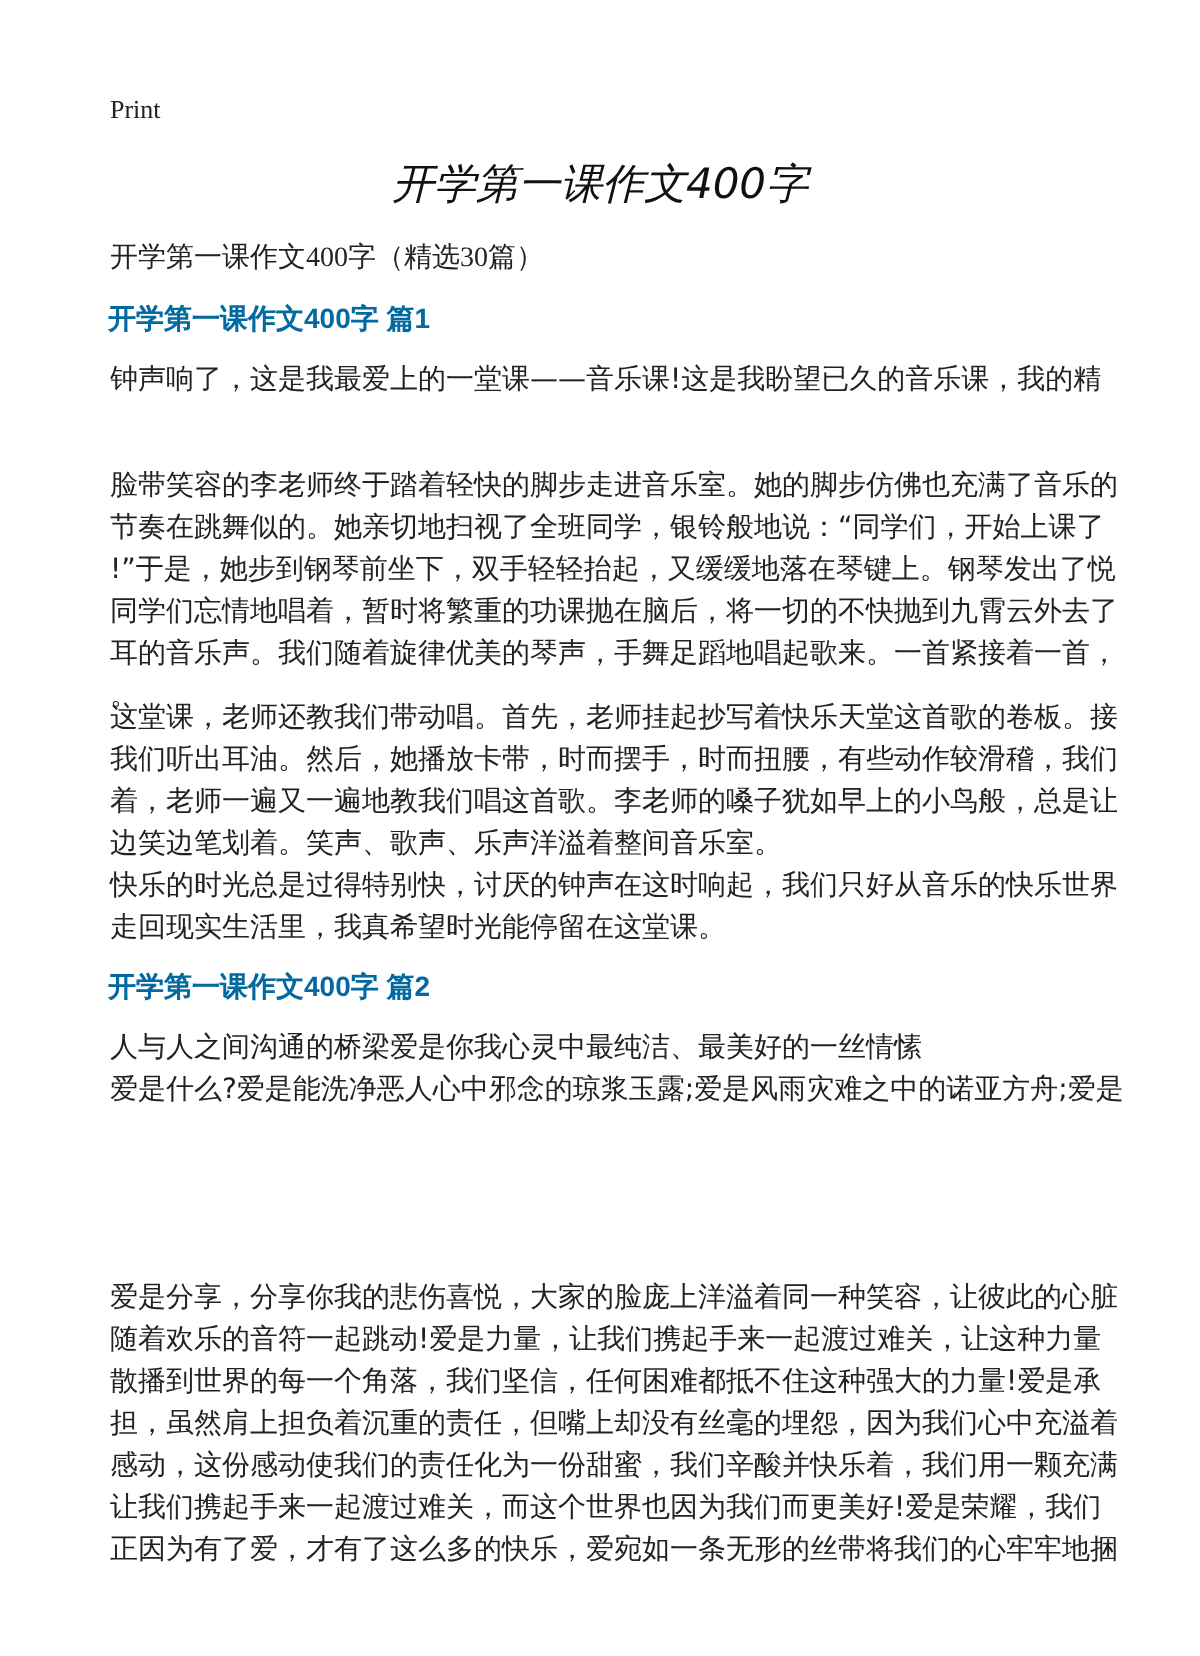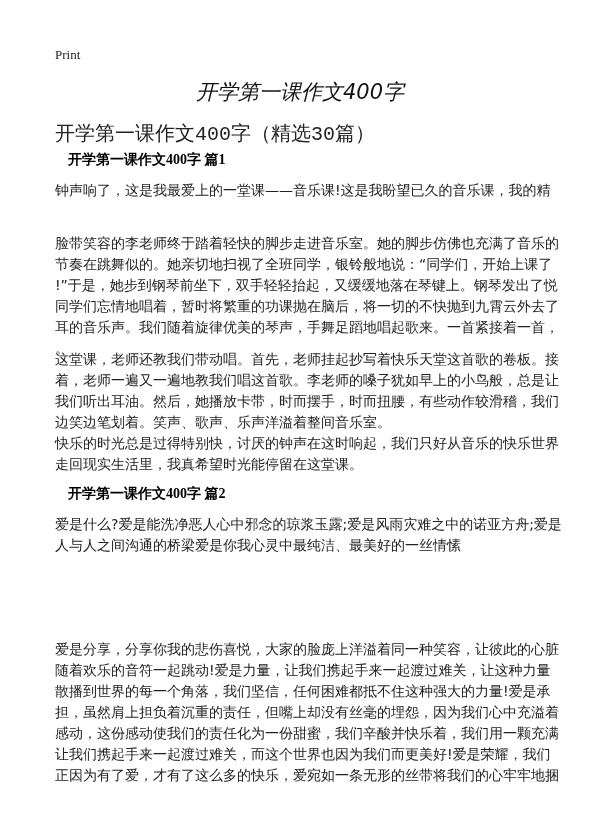--- a/index.html
+++ b/index.html
@@ -1,21 +1,21 @@
 <!DOCTYPE html>
 <html><head>
 <meta charset="utf-8">
 <style>
   html, body { margin: 0; padding: 0; background: #ffffff; }
   body { width: 600px; height: 828px; overflow: hidden; position: relative; color: #1a1a1a; }
   .page { position: absolute; left: 0; top: 0; width: 537px; height: 828px; }
   .print { position: absolute; left: 55px; top: 47px; font-family: "Liberation Serif", serif; font-size: 13px; color: #222; }
   .title { position: absolute; left: 0; top: 78px; width: 600px; text-align: center; font-family: "DejaVu Sans", sans-serif; font-size: 21px; color: #111; font-style: italic; }
-  .subtitle { position: absolute; left: 55px; top: 120px; font-family: Liberation Mono, monospace; font-size: 20px; color: #222; }
-  .h { position: absolute; left: 68px; font-family: Liberation Serif, serif; font-size: 14px; font-weight: bold; color: #000000; }
+  .subtitle { position: absolute; left: 55px; top: 120px; font-family: Liberation Serif, serif; font-size: 14px; color: #222; }
+  .h { position: absolute; left: 54px; font-family: Liberation Sans, sans-serif; font-size: 14px; font-weight: bold; color: #0369a1; }
   .para { position: absolute; left: 55px; width: 530px; font-family: "DejaVu Sans", sans-serif; font-size: 14px; line-height: 21px; color: #222; }
   .line { display: block; white-space: nowrap; }
 </style>
 </head>
 <body>
 
 <div class="page">
   <div class="print">Print</div>
   <div class="title">开学第一课作文400字</div>
   <div class="subtitle">开学第一课作文400字（精选30篇）</div>
@@ -30,35 +30,35 @@
     <span class="line">脸带笑容的李老师终于踏着轻快的脚步走进音乐室。她的脚步仿佛也充满了音乐的</span>
     <span class="line">节奏在跳舞似的。她亲切地扫视了全班同学，银铃般地说：“同学们，开始上课了</span>
     <span class="line">!”于是，她步到钢琴前坐下，双手轻轻抬起，又缓缓地落在琴键上。钢琴发出了悦</span>
     <span class="line">同学们忘情地唱着，暂时将繁重的功课抛在脑后，将一切的不快抛到九霄云外去了</span>
     <span class="line">耳的音乐声。我们随着旋律优美的琴声，手舞足蹈地唱起歌来。一首紧接着一首，</span>
     <span class="line">。</span>
   </div>
 
   <div class="para" style="top:349px">
     <span class="line">这堂课，老师还教我们带动唱。首先，老师挂起抄写着快乐天堂这首歌的卷板。接</span>
+    <span class="line">我们听出耳油。然后，她播放卡带，时而摆手，时而扭腰，有些动作较滑稽，我们</span>
     <span class="line">着，老师一遍又一遍地教我们唱这首歌。李老师的嗓子犹如早上的小鸟般，总是让</span>
-    <span class="line">我们听出耳油。然后，她播放卡带，时而摆手，时而扭腰，有些动作较滑稽，我们</span>
     <span class="line">边笑边笔划着。笑声、歌声、乐声洋溢着整间音乐室。</span>
   </div>
 
   <div class="para" style="top:433px">
     <span class="line">快乐的时光总是过得特别快，讨厌的钟声在这时响起，我们只好从音乐的快乐世界</span>
     <span class="line">走回现实生活里，我真希望时光能停留在这堂课。</span>
   </div>
 
   <div class="h" style="top:485px">开学第一课作文400字 篇2</div>
 
   <div class="para" style="top:514px">
+    <span class="line">人与人之间沟通的桥梁爱是你我心灵中最纯洁、最美好的一丝情愫</span>
     <span class="line">爱是什么?爱是能洗净恶人心中邪念的琼浆玉露;爱是风雨灾难之中的诺亚方舟;爱是</span>
-    <span class="line">人与人之间沟通的桥梁爱是你我心灵中最纯洁、最美好的一丝情愫</span>
   </div>
 
 
   <div class="para" style="top:639px">
     <span class="line">爱是分享，分享你我的悲伤喜悦，大家的脸庞上洋溢着同一种笑容，让彼此的心脏</span>
     <span class="line">随着欢乐的音符一起跳动!爱是力量，让我们携起手来一起渡过难关，让这种力量</span>
     <span class="line">散播到世界的每一个角落，我们坚信，任何困难都抵不住这种强大的力量!爱是承</span>
     <span class="line">担，虽然肩上担负着沉重的责任，但嘴上却没有丝毫的埋怨，因为我们心中充溢着</span>
     <span class="line">感动，这份感动使我们的责任化为一份甜蜜，我们辛酸并快乐着，我们用一颗充满</span>
     <span class="line">让我们携起手来一起渡过难关，而这个世界也因为我们而更美好!爱是荣耀，我们</span>

